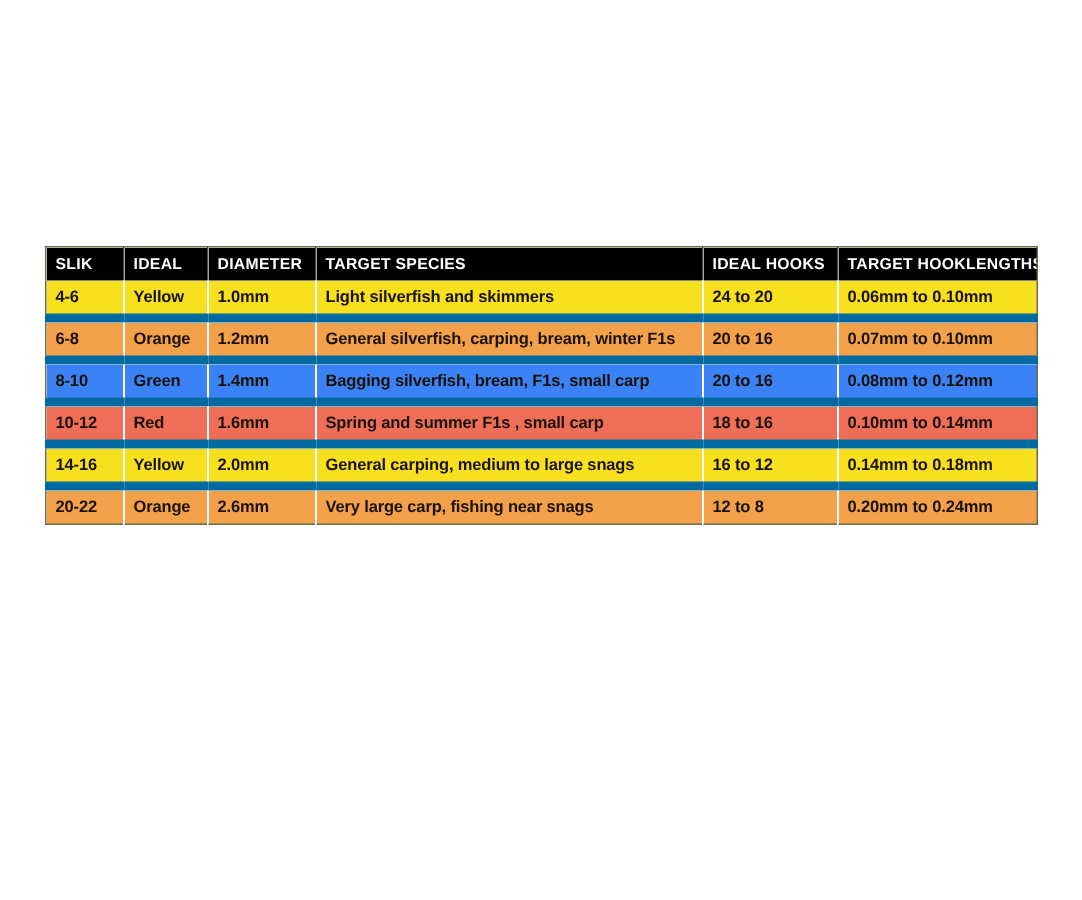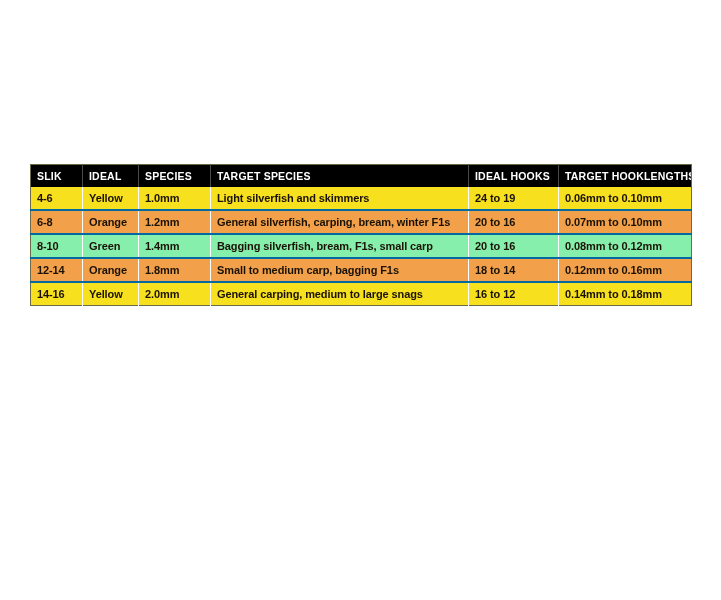--- a/index.html
+++ b/index.html
@@ -47,96 +47,104 @@
     color: #ffffff;
     font-size: 10.5px;
     letter-spacing: 0.2px;
     border-right: 1px solid #4a4a4a;
   }
   #chart-table thead th:last-child,
   #chart-table tbody td:last-child {
     border-right: none;
   }
   #chart-table tbody tr td {
-    border-top: 2px solid #0369a1;
+    border-top: 6px solid #0369a1;
   }
   #chart-table tbody tr:first-child td {
     border-top: none;
   }
   .col-slik     { width: 52px; }
   .col-colour   { width: 56px; }
   .col-diameter { width: 72px; }
   .col-species  { width: 258px; }
   .col-hooks    { width: 90px; }
   .col-lengths  { width: 133px; }
 
   .sw-yellow { background: #f7e01e; }
   .sw-orange { background: #f2a04a; }
-  .sw-green  { background: #86efac; }
+  .sw-green  { background: #3b82f6; }
   .sw-red    { background: #ef6e58; }
 </style>
 </head>
 <body>
 
 <div id="stage">
   <table id="chart-table">
     <colgroup>
       <col class="col-slik">
       <col class="col-colour">
       <col class="col-diameter">
       <col class="col-species">
       <col class="col-hooks">
       <col class="col-lengths">
     </colgroup>
     <thead>
       <tr>
         <th>SLIK</th>
         <th>IDEAL</th>
-        <th>SPECIES</th>
+        <th>DIAMETER</th>
         <th>TARGET SPECIES</th>
         <th>IDEAL HOOKS</th>
         <th>TARGET HOOKLENGTHS</th>
       </tr>
     </thead>
     <tbody id="table-body">
         <tr>
           <td class="sw-yellow">4-6</td>
           <td class="sw-yellow">Yellow</td>
           <td class="sw-yellow">1.0mm</td>
           <td class="sw-yellow">Light silverfish and skimmers</td>
-          <td class="sw-yellow">24 to 19</td>
+          <td class="sw-yellow">24 to 20</td>
           <td class="sw-yellow">0.06mm to 0.10mm</td>
         </tr>
         <tr>
           <td class="sw-orange">6-8</td>
           <td class="sw-orange">Orange</td>
           <td class="sw-orange">1.2mm</td>
           <td class="sw-orange">General silverfish, carping, bream, winter F1s</td>
           <td class="sw-orange">20 to 16</td>
           <td class="sw-orange">0.07mm to 0.10mm</td>
         </tr>
         <tr>
           <td class="sw-green">8-10</td>
           <td class="sw-green">Green</td>
           <td class="sw-green">1.4mm</td>
           <td class="sw-green">Bagging silverfish, bream, F1s, small carp</td>
           <td class="sw-green">20 to 16</td>
           <td class="sw-green">0.08mm to 0.12mm</td>
         </tr>
         <tr>
-          <td class="sw-orange">12-14</td>
-          <td class="sw-orange">Orange</td>
-          <td class="sw-orange">1.8mm</td>
-          <td class="sw-orange">Small to medium carp, bagging F1s</td>
-          <td class="sw-orange">18 to 14</td>
-          <td class="sw-orange">0.12mm to 0.16mm</td>
+          <td class="sw-red">10-12</td>
+          <td class="sw-red">Red</td>
+          <td class="sw-red">1.6mm</td>
+          <td class="sw-red">Spring and summer F1s , small carp</td>
+          <td class="sw-red">18 to 16</td>
+          <td class="sw-red">0.10mm to 0.14mm</td>
         </tr>
         <tr>
           <td class="sw-yellow">14-16</td>
           <td class="sw-yellow">Yellow</td>
           <td class="sw-yellow">2.0mm</td>
           <td class="sw-yellow">General carping, medium to large snags</td>
           <td class="sw-yellow">16 to 12</td>
           <td class="sw-yellow">0.14mm to 0.18mm</td>
         </tr>
+        <tr>
+          <td class="sw-orange">20-22</td>
+          <td class="sw-orange">Orange</td>
+          <td class="sw-orange">2.6mm</td>
+          <td class="sw-orange">Very large carp, fishing near snags</td>
+          <td class="sw-orange">12 to 8</td>
+          <td class="sw-orange">0.20mm to 0.24mm</td>
+        </tr>
       </tbody>
   </table>
 </div>
 
 </body></html>

